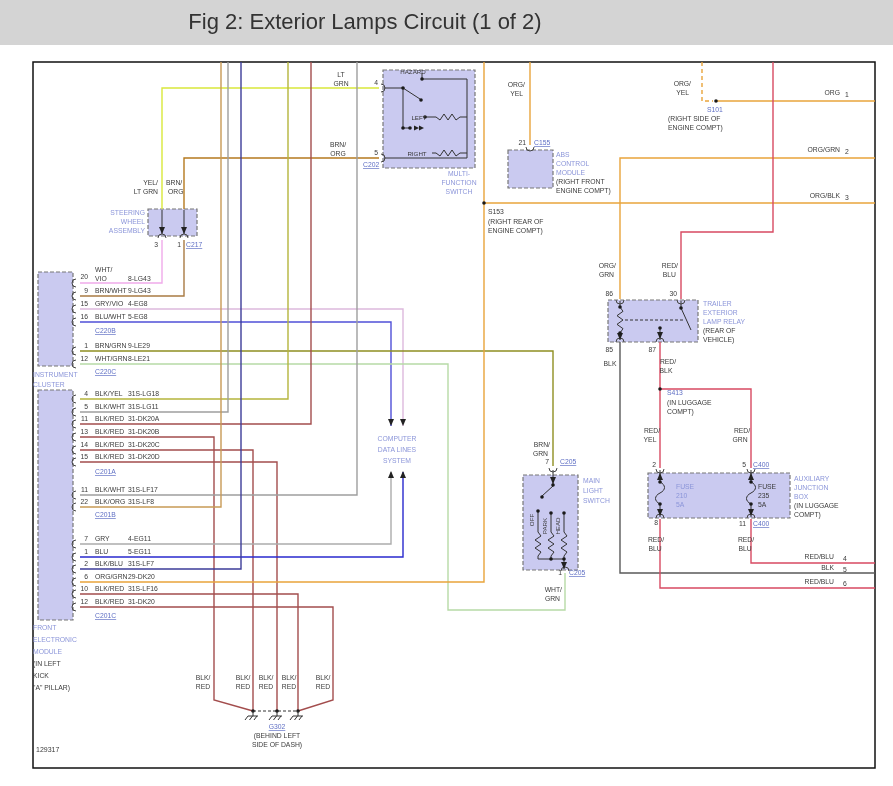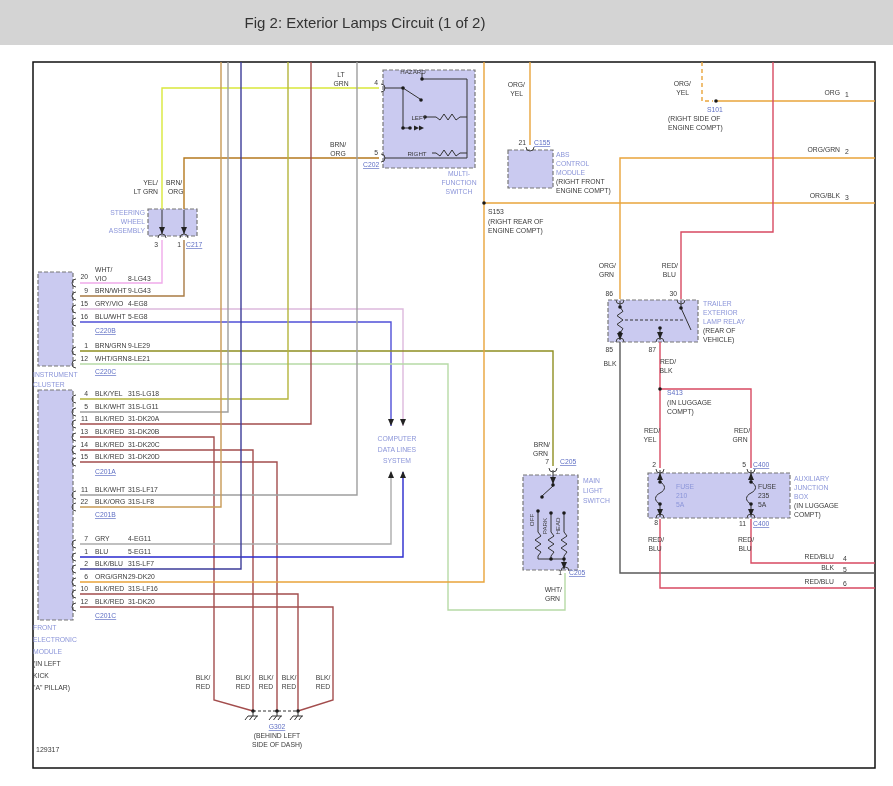--- a/index.html
+++ b/index.html
@@ -1,20 +1,20 @@
 <!DOCTYPE html>
 <html><head>
 <meta charset="utf-8">
 <style>
   html,body{margin:0;padding:0;background:#fff;}
   #stage{position:relative;width:893px;height:786px;background:#ffffff;overflow:hidden;
          font-family:"Liberation Sans",sans-serif;}
   .titlebar{position:absolute;left:0;top:0;width:893px;height:45px;background:#d4d4d4;}
   .title{position:absolute;left:365px;top:22px;transform:translate(-50%,-50%);
-         font-size:15px;color:#333;white-space:nowrap;font-family:"Liberation Sans",sans-serif;}
+         font-size:22px;color:#333;white-space:nowrap;font-family:"Liberation Sans",sans-serif;}
   svg text{font-family:"Liberation Sans",sans-serif;}
 </style>
 </head>
 <body>
 
 <div id="stage">
   <div class="titlebar">
     <span class="title">Fig 2: Exterior Lamps Circuit (1 of 2)</span>
   </div>
   <svg id="dg" width="893" height="786" viewBox="0 0 893 786">

